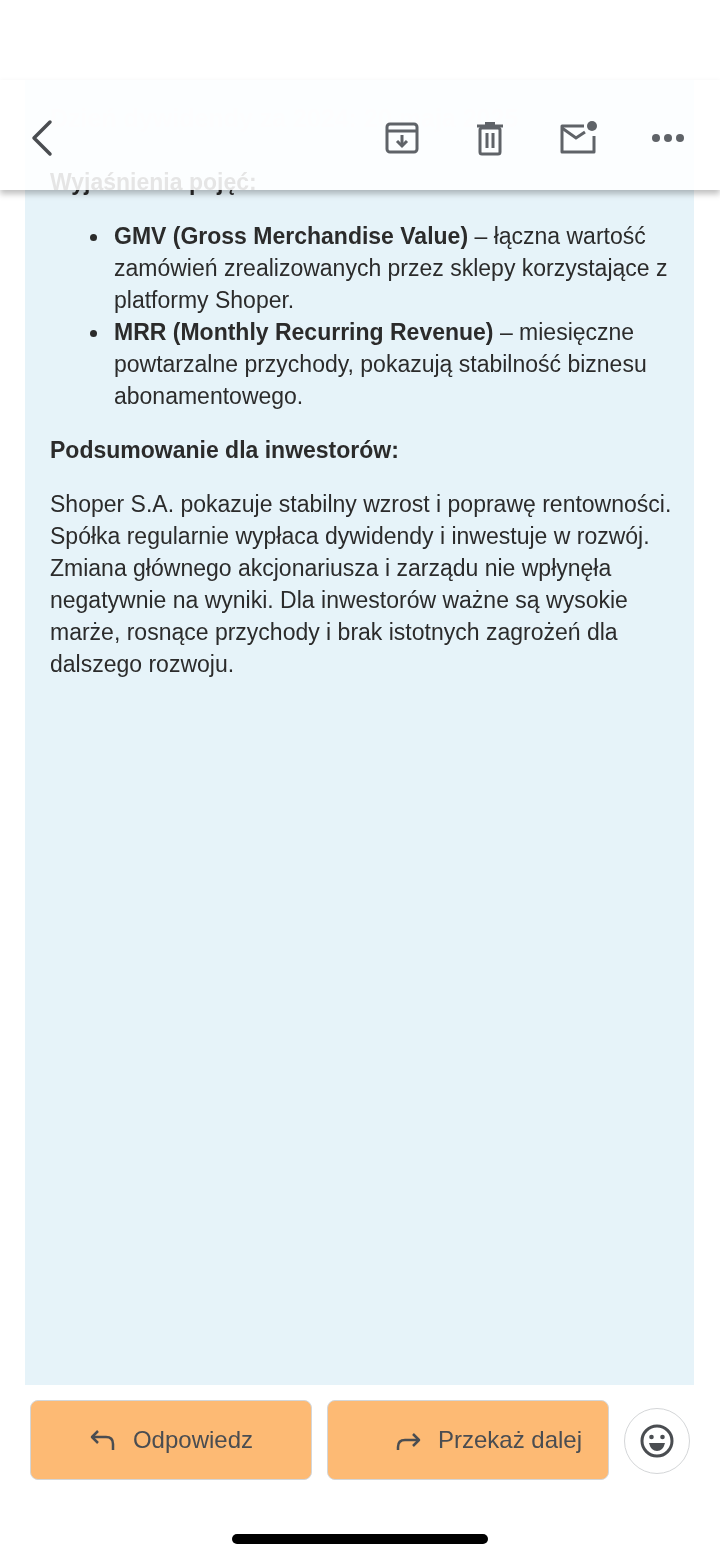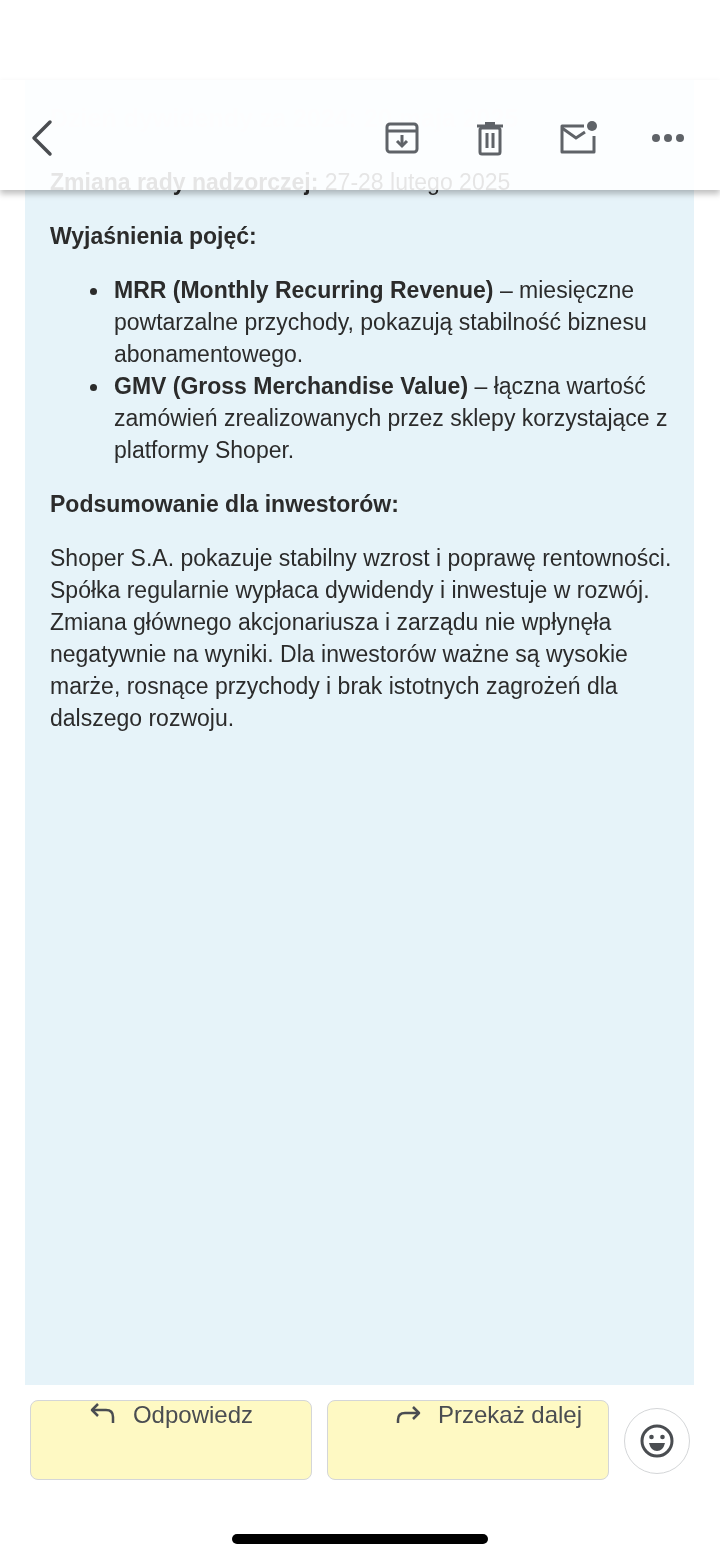--- a/index.html
+++ b/index.html
@@ -33,51 +33,47 @@
     }
     .back-btn { position: absolute; left: 26px; top: 116px; width: 30px; height: 44px; }
     .hdr-icon { position: absolute; top: 116px; width: 40px; height: 44px; display: flex; align-items: center; justify-content: center; }
     .hdr-archive { left: 382px; }
     .hdr-trash { left: 470px; }
     .hdr-mail { left: 558px; }
     .hdr-more { left: 648px; }
 
     .action-btn {
       position: absolute; top: 1400px; height: 80px; border: 1.5px solid #d4d6d8; border-radius: 8px;
-      background: #fef9c3; display: flex; justify-content: center; gap: 16px;
+      background: #fdba74; display: flex; align-items: center; justify-content: center; gap: 16px;
       font-size: 24px; color: #4a4d51;
     }
     .reply-btn { left: 30px; width: 282px; }
     .forward-btn { left: 327px; width: 282px; padding-left: 40px; }
     .emoji-btn {
       position: absolute; left: 624px; top: 1408px; width: 66px; height: 66px; border-radius: 50%;
       border: 1.5px solid #d4d6d8; background: #fff; display: flex; align-items: center; justify-content: center;
     }
     .home-indicator { position: absolute; left: 232px; top: 1534px; width: 256px; height: 10px; border-radius: 5px; background: #000; }
   </style>
 </head>
 <body>
 
 <div class="content-box">
   <div class="content-inner">
     <div class="faded-line">
       <span>Dzień dywidendy za 2024:</span>
       <span class="v">20 maja 2025</span>
     </div>
 
-    <p class="para">
-      <b>Zmiana rady nadzorczej:</b>
-      <span>27-28 lutego 2025</span>
-    </p>
 
     <p class="heading">Wyjaśnienia pojęć:</p>
 
     <ul class="defs">
+      <li><b>GMV (Gross Merchandise Value)</b><span> – łączna wartość zamówień zrealizowanych przez sklepy korzystające z platformy Shoper.</span></li>
       <li><b>MRR (Monthly Recurring Revenue)</b><span> – miesięczne powtarzalne przychody, pokazują stabilność biznesu abonamentowego.</span></li>
-      <li><b>GMV (Gross Merchandise Value)</b><span> – łączna wartość zamówień zrealizowanych przez sklepy korzystające z platformy Shoper.</span></li>
     </ul>
 
     <p class="heading" style="margin-top:18px;">Podsumowanie dla inwestorów:</p>
     <p class="para">Shoper S.A. pokazuje stabilny wzrost i poprawę rentowności. Spółka regularnie wypłaca dywidendy i inwestuje w rozwój. Zmiana głównego akcjonariusza i zarządu nie wpłynęła negatywnie na wyniki. Dla inwestorów ważne są wysokie marże, rosnące przychody i brak istotnych zagrożeń dla dalszego rozwoju.</p>
   </div>
 </div>
 
 <div class="header-bar"></div>
 
 <div class="back-btn">

